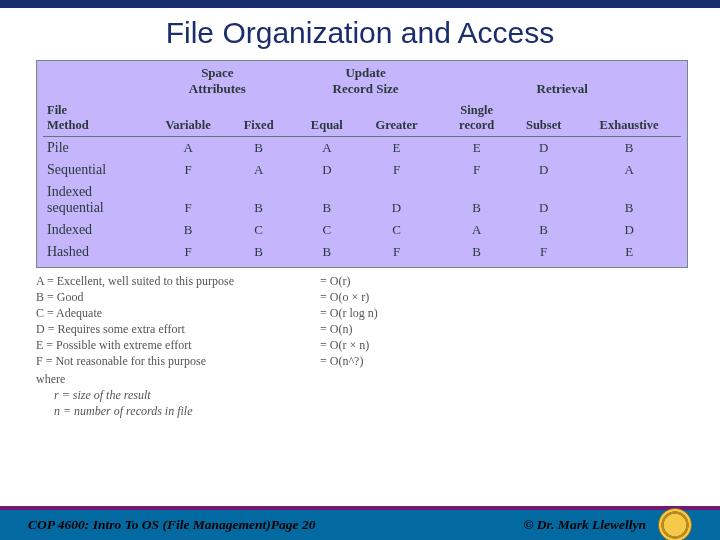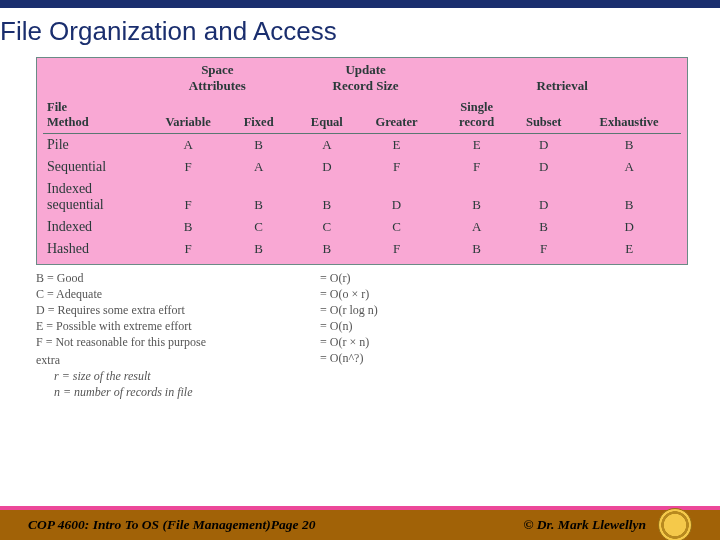--- a/index.html
+++ b/index.html
@@ -1,43 +1,43 @@
 <!DOCTYPE html>
 <html><head>
 <meta charset="utf-8">
 <style>
   * { box-sizing: border-box; margin: 0; padding: 0; }
   html, body { width: 720px; height: 540px; font-family: Arial, Helvetica, sans-serif; background: #fff; }
   body { display: flex; flex-direction: column; }
 
   .topbar { height: 8px; background: #1a2e6e; }
 
-  .title { font-size: 26px; color: #1a2e6e; text-align: left; padding: 8px 0 4px; font-weight: normal; }
+  .title { font-size: 30px; color: #1a2e6e; text-align: center; padding: 8px 0 4px; font-weight: normal; }
 
   .content { flex: 1; padding: 6px 32px 0 36px; position: relative; }
 
-  .scanblock { background: #f9a8d4; border: 1px solid #6a8b86; padding: 2px 6px 4px; font-family: "Times New Roman", serif; color: #2a3a3a; }
+  .scanblock { background: #c4b5fd; border: 1px solid #6a8b86; padding: 2px 6px 4px; font-family: "Times New Roman", serif; color: #2a3a3a; }
 
   table.matrix { width: 100%; border-collapse: collapse; font-size: 13px; }
   table.matrix th, table.matrix td { padding: 2px 4px; text-align: center; vertical-align: bottom; }
   table.matrix .grouprow th { font-weight: bold; font-size: 13px; padding-bottom: 4px; }
   table.matrix .subrow th { font-weight: bold; font-size: 12.5px; border-bottom: 1px solid #5a7772; padding-bottom: 3px; }
   table.matrix .filemethod { text-align: left; font-weight: bold; font-size: 13px; }
   table.matrix tbody td { padding: 3px 4px; font-size: 13px; }
   table.matrix tbody .rowlabel { text-align: left; font-size: 14px; }
   .groupgap { width: 8px; }
 
   .legend { margin-top: 6px; font-family: "Times New Roman", serif; font-size: 12px; color: #555; display: flex; gap: 20px; }
   .legend .col { display: flex; flex-direction: column; gap: 1px; }
   .legend .col.left { flex: 0 0 260px; }
   .legend .where { margin-top: 2px; }
   .legend .indent { padding-left: 18px; font-style: italic; }
   .legend .right div { padding-left: 4px; }
 
-  .footer { height: 34px; border-top: 4px solid #ec4899; background: #a16207; display: flex; align-items: center; justify-content: space-between; padding: 0 28px; font-family: "Times New Roman", serif; font-weight: bold; font-style: italic; font-size: 13.5px; color: #000; }
+  .footer { height: 34px; border-top: 4px solid #701a75; background: #0369a1; display: flex; align-items: center; justify-content: space-between; padding: 0 28px; font-family: "Times New Roman", serif; font-weight: bold; font-style: italic; font-size: 13.5px; color: #000; }
   .footer .center { flex: 1; }
   .ucf-seal { width: 34px; height: 34px; border-radius: 50%; background: radial-gradient(circle, #f5c94a 0 48%, #b88a1f 50% 60%, #f5c94a 62% 100%); border: 1px solid #9a7215; display: inline-block; margin-left: 12px; }
 </style>
 </head>
 <body>
 
 <div class="topbar"></div>
 
 <h1 class="title">File Organization and Access</h1>
 
@@ -132,26 +132,27 @@
           <td>B</td>
           <td>F</td>
           <td>E</td>
         </tr>
       </tbody>
     </table>
   </div>
 
   <div class="legend">
     <div class="col left">
+      <div>A = Excellent, well suited to this purpose</div>
       <div>B = Good</div>
       <div>C = Adequate</div>
       <div>D = Requires some extra effort</div>
       <div>E = Possible with extreme effort</div>
       <div>F = Not reasonable for this purpose</div>
-      <div class="where">extra</div>
+      <div class="where">where</div>
       <div class="indent">r = size of the result</div>
       <div class="indent">n = number of records in file</div>
     </div>
     <div class="col right">
       <div>= O(r)</div>
       <div>= O(o × r)</div>
       <div>= O(r log n)</div>
       <div>= O(n)</div>
       <div>= O(r × n)</div>
       <div>= O(n^?)</div>

